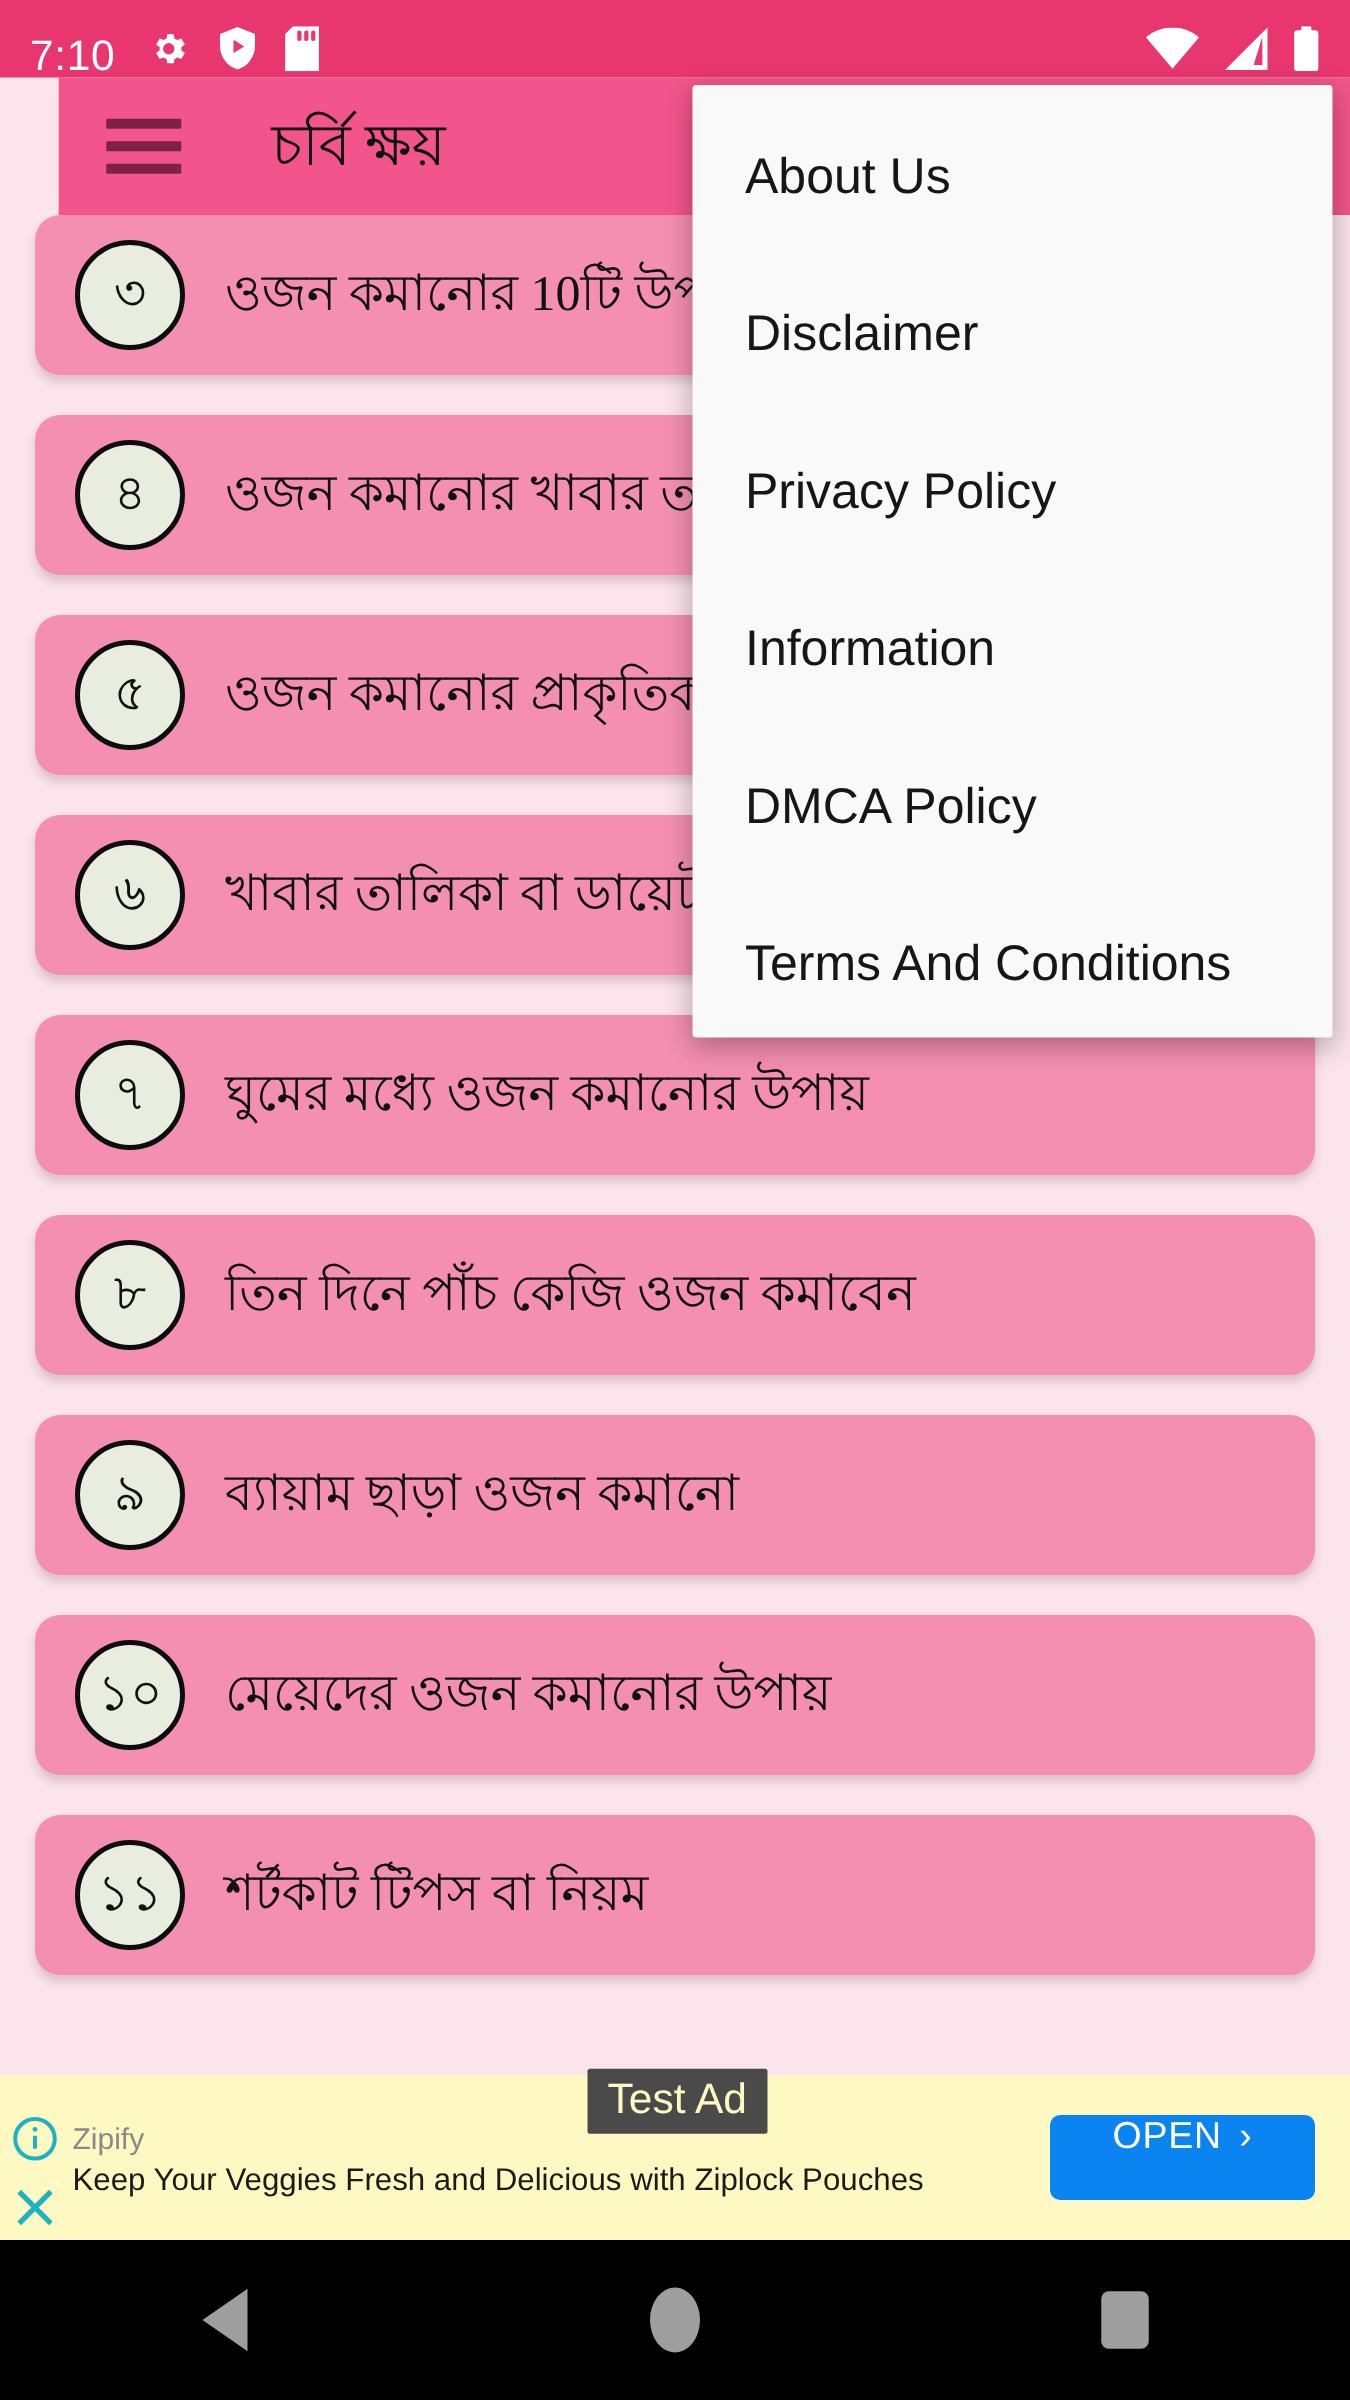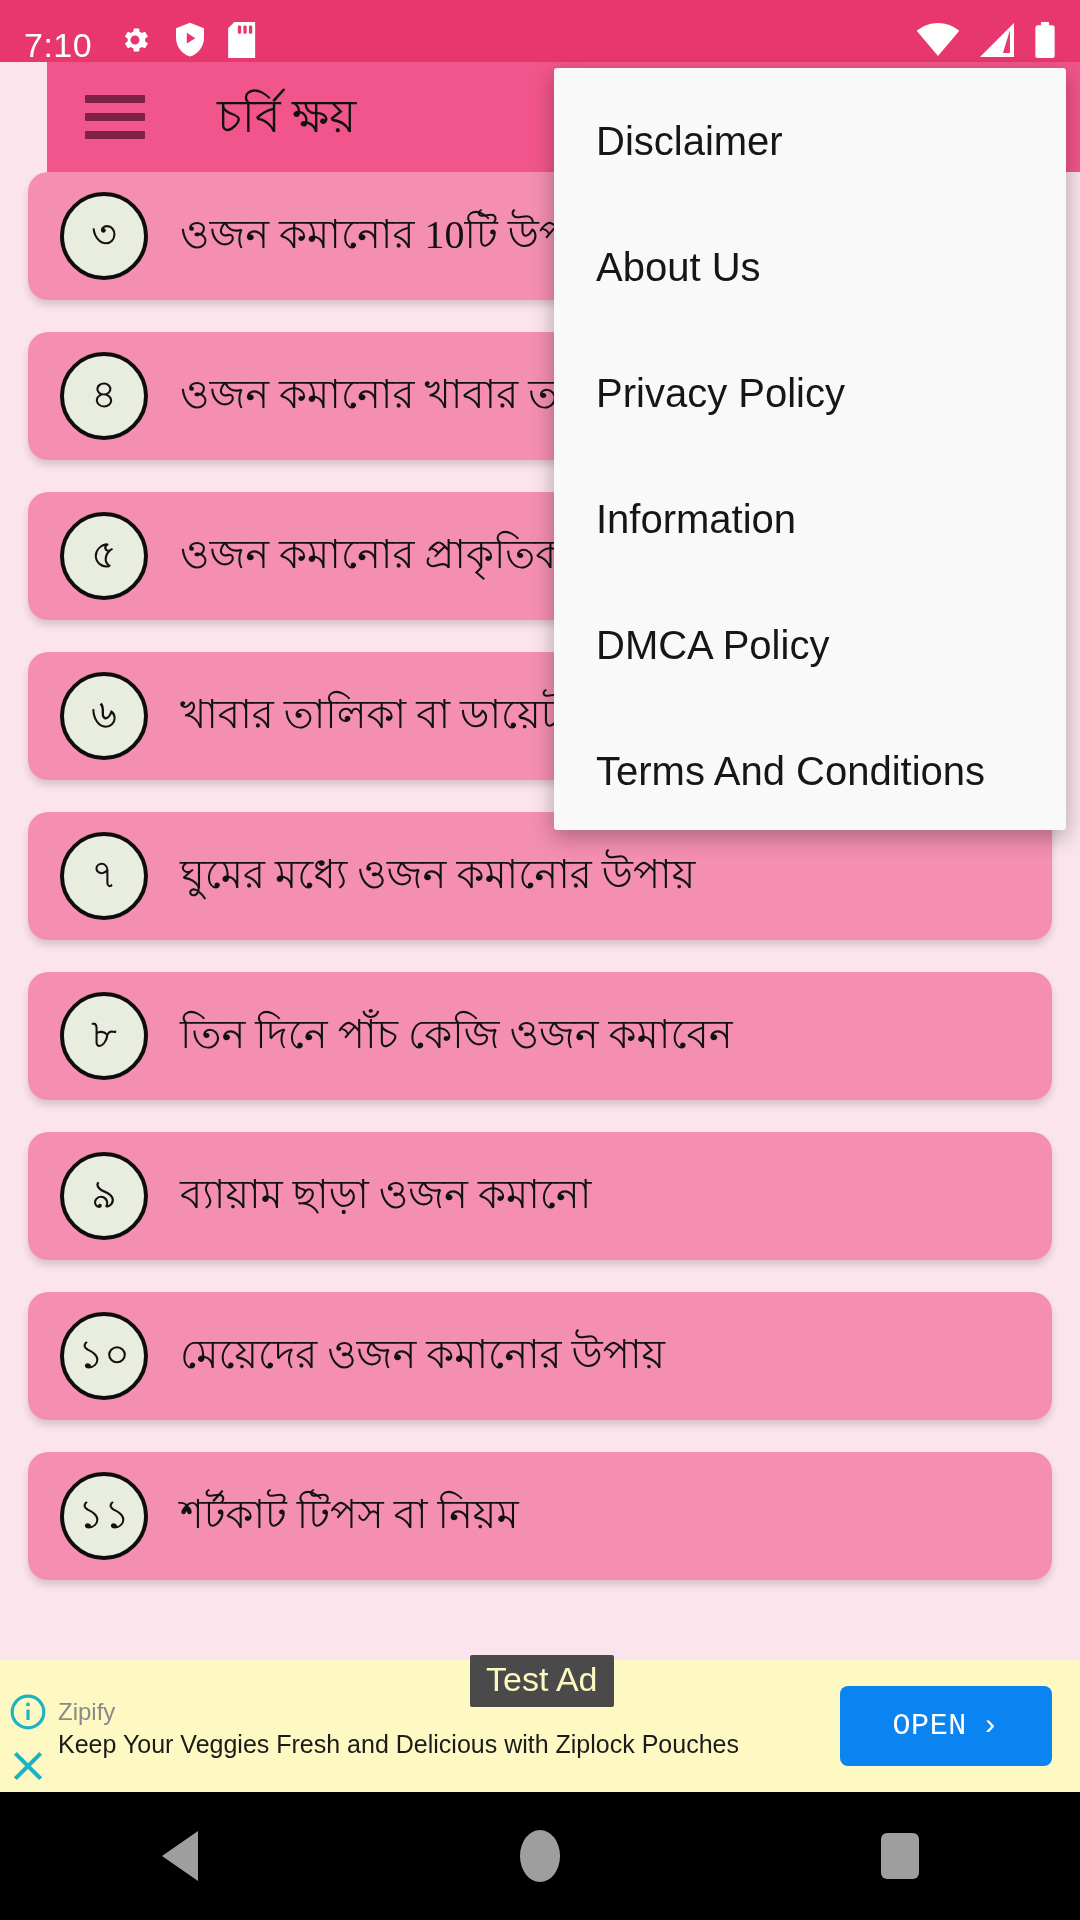--- a/index.html
+++ b/index.html
@@ -82,23 +82,23 @@
     width:56px; height:132px; flex:0 0 56px;
     display:flex; flex-direction:column; align-items:center; justify-content:center; gap:12px;
     padding-top:30px;
   }
   #ad-text-wrap { flex:1 1 auto; padding-left:2px; padding-top:6px; min-width:0; }
   #ad-advertiser { font-size:24px; color:#8a8a8a; line-height:1.1; margin-bottom:4px; }
   #ad-headline { font-size:25px; color:#1b1b1b; line-height:1.16; max-width:760px; }
   #ad-open-btn {
     flex:0 0 auto; margin-right:28px; margin-left:14px;
     background:#0A84F0; color:#fff; border-radius:8px;
-    width:212px; height:80px;
-    display:flex; align-items:center; justify-content:center; gap:14px;
-    font-size:30px; letter-spacing:0.6px;font-family:Liberation Mono, monospace;
+    width:212px; height:68px;
+    display:flex; align-items:flex-start; justify-content:center; gap:14px;
+    font-size:30px; letter-spacing:0.6px;
   }
   #test-ad-badge {
     position:absolute; left:470px; top:1655px;
     background:#4A4A4A; color:#fef9c3;
     font-size:34px; padding:6px 16px 9px 16px; border-radius:2px;
     z-index:20; line-height:1.1;
   }
 
   
   #nav-bar {
@@ -214,22 +214,22 @@
     </div>
 
     <div class="list-card">
       <div class="badge">১১</div>
       <div class="card-label">শর্টকাট টিপস বা নিয়ম</div>
     </div>
 
   </div>
 
   <div id="overflow-menu">
+    <div class="menu-item">About Us</div>
     <div class="menu-item">Disclaimer</div>
-    <div class="menu-item">About Us</div>
     <div class="menu-item">Privacy Policy</div>
     <div class="menu-item">Information</div>
     <div class="menu-item">DMCA Policy</div>
     <div class="menu-item">Terms And Conditions</div>
   </div>
 
   <div id="ad-banner">
     <div id="ad-side-icons">
       <span>
         <svg width="38" height="38" viewBox="0 0 24 24" fill="none" stroke="#1BB3C4" stroke-width="2">

